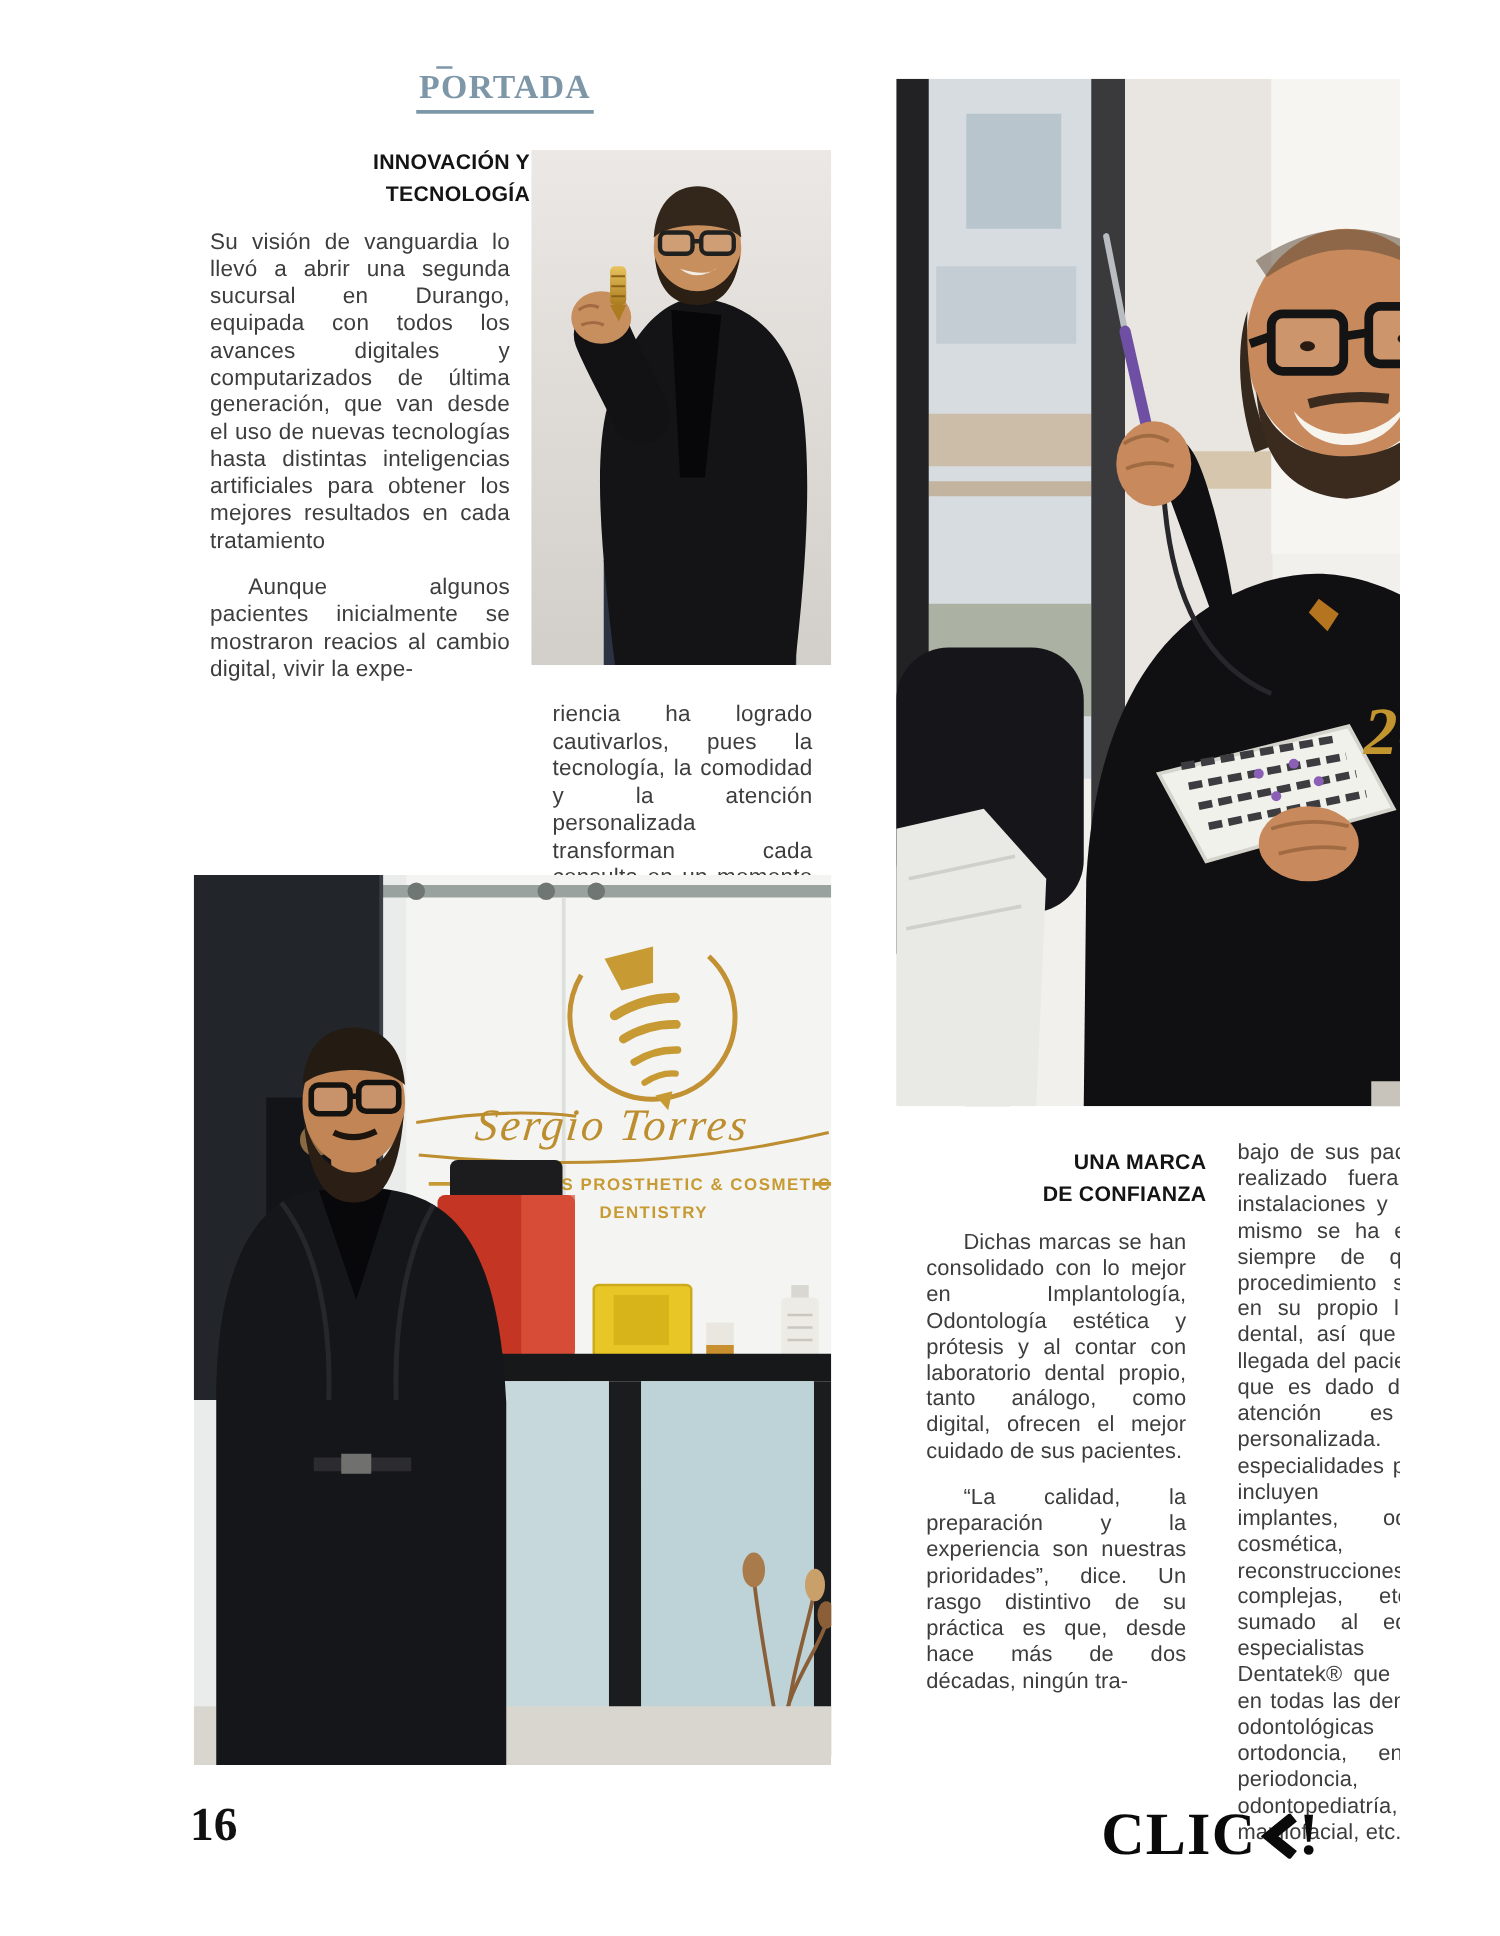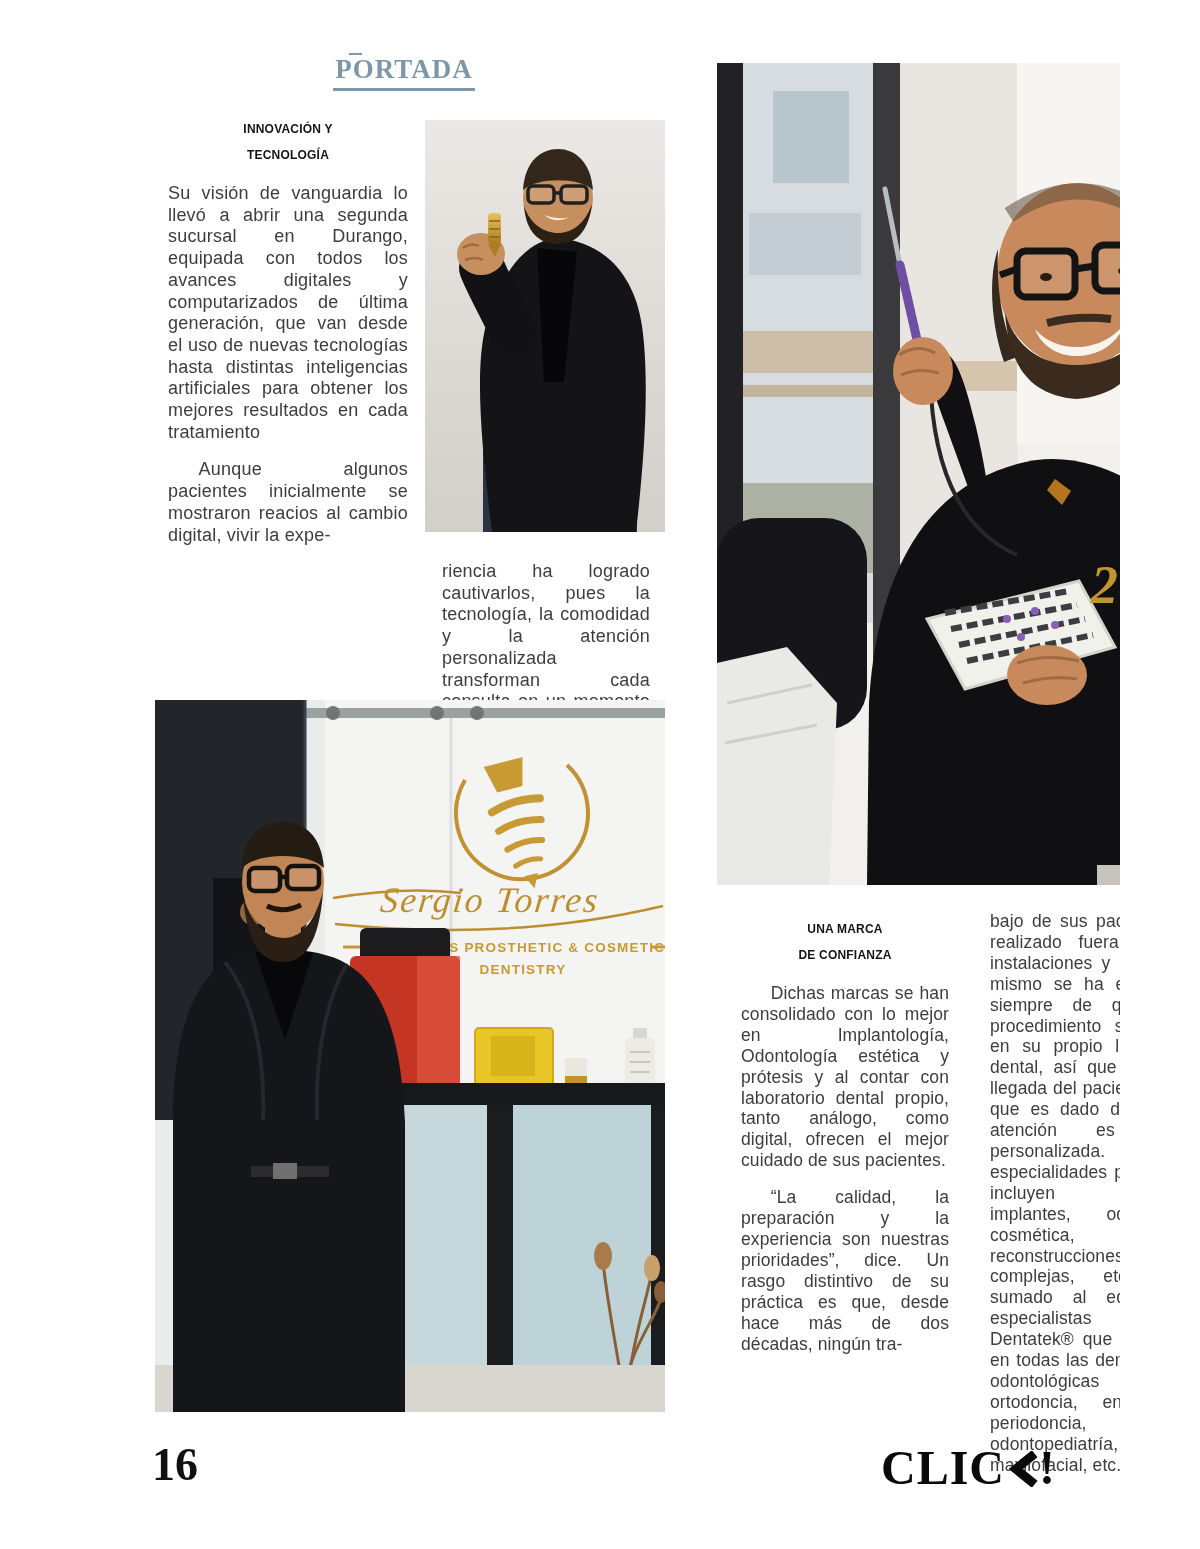--- a/index.html
+++ b/index.html
@@ -16,37 +16,37 @@
     text-align:center; border-bottom:3px solid #7e97a8; padding-bottom:3px;
   }
   .kicker::before {
     content:""; position:absolute; left:16px; top:-1px; width:13px; height:2px; background:#7e97a8;
   }
   
   .col { position:absolute; text-align:justify; }
   .col p { margin:16px; }
   .indent { text-indent:1.7em; }
   .sec-head {
-    font-weight:bold; color:#141414; text-align:center;
-    font-size:12px; line-height:23px; letter-spacing:.2px; margin:0 0 3px 0;
+    font-weight:bold; color:#141414; text-align:right;
+    font-size:17px; line-height:23px; letter-spacing:.2px; margin:0 0 3px 0;
   }
   #col1 { left:72px;  top:118px; width:272px; font-size:18px;   line-height:21.7px; letter-spacing:.2px; }
   #col2 { left:346px; top:545px; width:240px; font-size:18px;   line-height:21.7px; letter-spacing:.2px; }
   #colA { left:645px; top:918px; width:240px; font-size:17.5px; line-height:20.9px; letter-spacing:.1px; }
   #colB { left:894px; top:895px; width:241px; font-size:17.5px; line-height:20.9px; letter-spacing:.1px; }
   
   .photo { position:absolute; display:block; }
   #photo1 { left:345px; top:120px; width:240px; height:412px; }
   #photo2 { left:637px; top:63px;  width:498px; height:822px; }
   #photo3 { left:75px;  top:700px; width:510px; height:712px; }
   
   .page-num {
     position:absolute; left:72px; top:1438px;
     font-family:"Liberation Serif", serif; font-weight:bold;
-    font-size:46px; color:#111111;
+    font-size:38px; color:#111111;
   }
   .brand {
     position:absolute; right:64px; top:1444px; display:flex; align-items:center;
     font-family:"Liberation Serif", serif; font-weight:bold;
     font-size:48px; letter-spacing:1px; color:#0a0a0a; line-height:1;
   }
   .brand svg { width:30px; height:36px; margin:2px 1px 0 3px; }
 </style>
 </head>
 <body>

